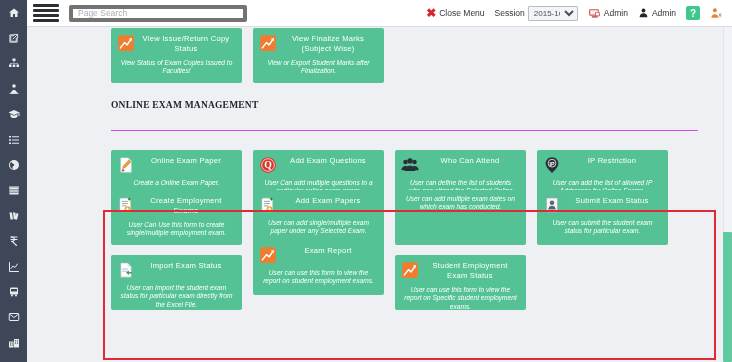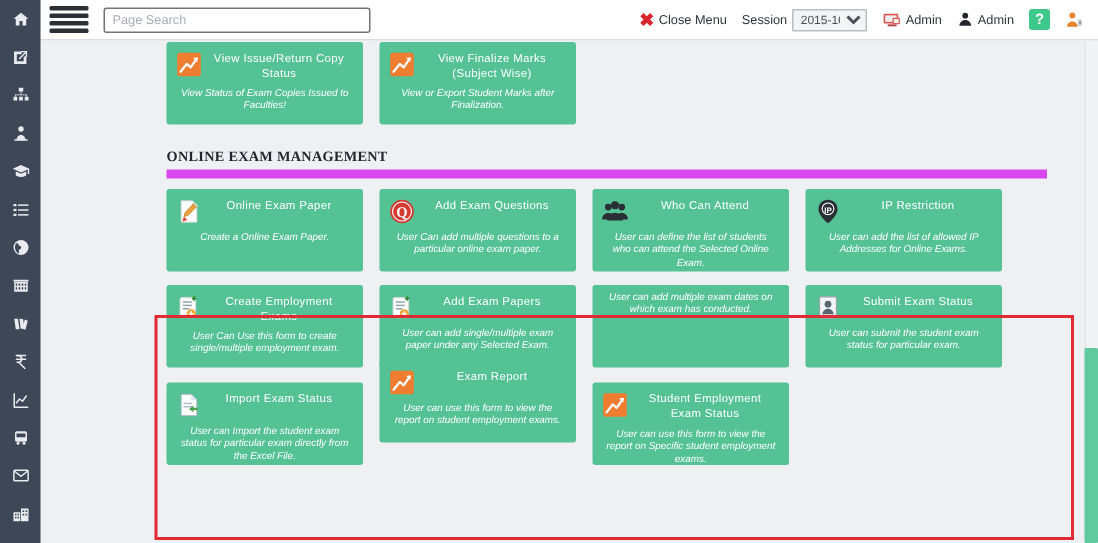--- a/index.html
+++ b/index.html
@@ -67,21 +67,21 @@
     display: block;
     height: 3px;
     background: #2b2f36;
     border-radius: 1px;
   }
   #page-search {
     margin-left: 10px;
     width: 178px;
     height: 17px;
     box-sizing: border-box;
-    border: 1px solid #737373;
+    border: 4px solid #737373;
     border-radius: 2px;
     background: #fff;
     font-size: 8.5px;
     color: #8e959d;
     padding: 0 5px;
     font-family: "Liberation Sans", sans-serif;
     outline: none;
   }
   #page-search::placeholder { color: #a8aeb6; }
 
@@ -147,23 +147,23 @@
     position: absolute;
     left: 84px;
     width: 587px;
   }
   .section-title {
     font-family: "Liberation Serif", serif;
     font-weight: bold;
     font-size: 9.5px;
     color: #23272c;
     letter-spacing: 0.2px;
-    padding-bottom: 3px;
-    border-bottom: 6px solid #d946ef;
-    margin-bottom: 7px;
+    padding-bottom: 20px;
+    border-bottom: 1px solid #d946ef;
+    margin-bottom: 19px;
   }
 
   .tile-row { position: relative; }
   .tile {
     position: absolute;
     width: 131px;
     height: 55px;
     background: #54c295;
     border-radius: 2px;
     box-sizing: border-box;

